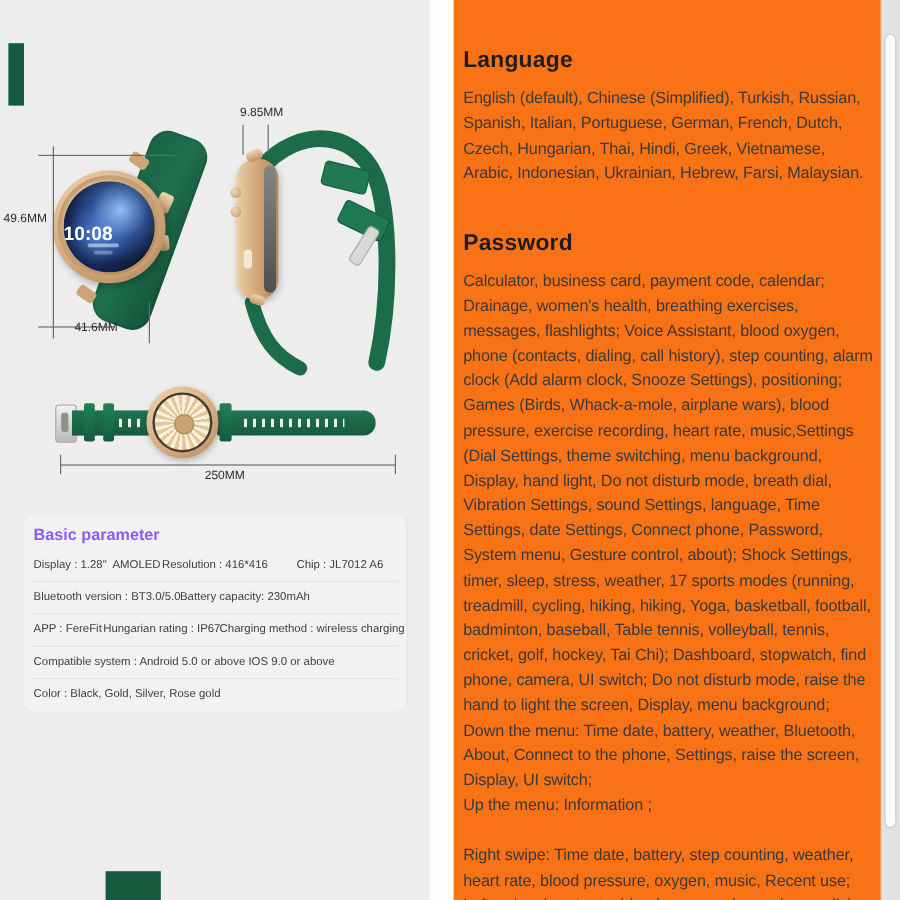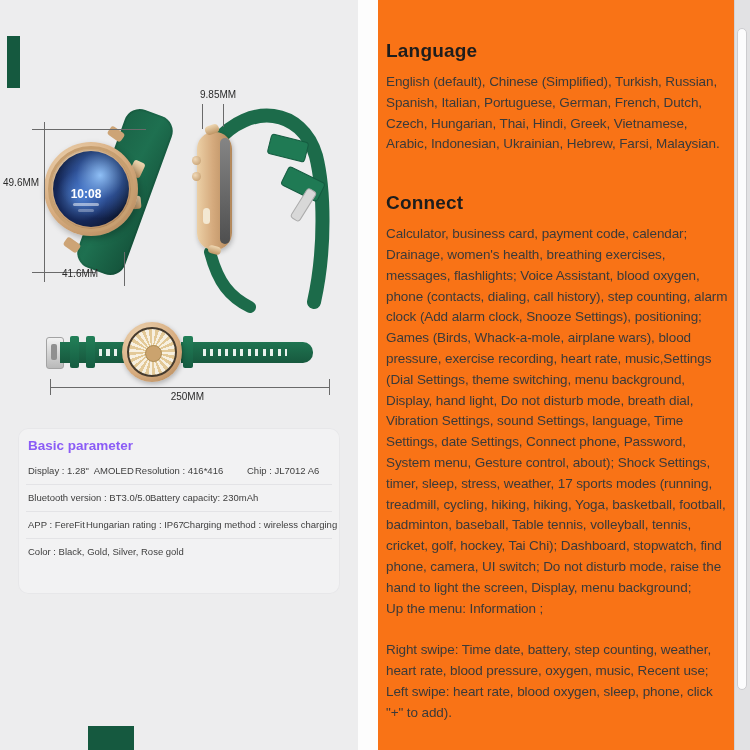--- a/index.html
+++ b/index.html
@@ -20,22 +20,22 @@
   .fw-crown{position:absolute;background:linear-gradient(#eed7b2,#bf9564);border-radius:3px;}
   .fw-case{position:absolute;left:44px;top:142px;width:94px;height:94px;border-radius:50%;
            background:radial-gradient(circle at 35% 30%,#f0d9b8,#d6ab7e 55%,#a97f52 96%);
            box-shadow:2px 3px 6px rgba(0,0,0,.25);}
   .fw-bezel{position:absolute;inset:4px;border-radius:50%;border:3px solid #c79f70;
             box-shadow:inset 0 0 3px rgba(90,60,20,.5);}
   .fw-dial{position:absolute;inset:9px;border-radius:50%;overflow:hidden;
            background:radial-gradient(circle at 62% 32%,rgba(150,200,255,.95),rgba(70,120,210,.5) 34%,rgba(10,20,50,0) 62%),
                       radial-gradient(circle at 38% 58%,rgba(95,155,245,.85),rgba(35,65,150,.45) 40%,rgba(5,10,30,0) 72%),
                       #0a1224;}
-  .fw-time{position:absolute;left:0;right:10px;top:48%;text-align:center;
-           font-size:12px;font-weight:bold;color:#fff;}
+  .fw-time{position:absolute;left:0;right:10px;top:48%;
+           font-size:16px;font-weight:bold;color:#fff;}
   .fw-sub{position:absolute;left:50%;background:rgba(255,255,255,.5);height:3px;border-radius:2px;}
   
   .sv-svg{position:absolute;left:180px;top:100px;}
   .sv-case{position:absolute;left:197px;top:132px;width:35px;height:118px;border-radius:17px;
            background:linear-gradient(90deg,#ecd0a6,#d5aa7d 45%,#b2875a);
            box-shadow:1px 2px 5px rgba(0,0,0,.25);}
   .sv-screen{position:absolute;right:2px;top:6px;bottom:6px;width:10px;border-radius:8px;
              background:linear-gradient(#858585,#4f4f4f);}
   .sv-slot{position:absolute;left:6px;top:76px;width:7px;height:16px;border-radius:4px;background:#f3e8d2;}
   .sv-bump{position:absolute;border-radius:50%;background:radial-gradient(circle at 35% 35%,#f0d9b8,#bf9564);}
@@ -171,34 +171,38 @@
         </div>
         <div class="bp-row">
           <span style="left:2px;">Bluetooth version : BT3.0/5.0</span>
           <span style="left:124px;">Battery capacity: 230mAh</span>
         </div>
         <div class="bp-row">
           <span style="left:2px;">APP : FereFit</span>
           <span style="left:60px;">Hungarian rating : IP67</span>
           <span style="left:157px;">Charging method : wireless charging</span>
         </div>
+        <div class="bp-row">
+          <span style="left:2px;">Compatible system : Android 5.0 or above IOS 9.0 or above</span>
+        </div>
         <div class="bp-row last">
           <span style="left:2px;">Color : Black, Gold, Silver, Rose gold</span>
         </div>
       </div>
     </div>
   </div>
 
   <div class="rc">
     <div class="rc-inner">
       <h2>Language</h2>
       <p>English (default), Chinese (Simplified), Turkish, Russian, Spanish, Italian, Portuguese, German, French, Dutch, Czech, Hungarian, Thai, Hindi, Greek, Vietnamese, Arabic, Indonesian, Ukrainian, Hebrew, Farsi, Malaysian.</p>
       <div class="sec-gap"></div>
-      <h2>Connect</h2>
+      <h2>Password</h2>
       <p>Calculator, business card, payment code, calendar; Drainage, women's health, breathing exercises, messages, flashlights; Voice Assistant, blood oxygen, phone (contacts, dialing, call history), step counting, alarm clock (Add alarm clock, Snooze Settings), positioning; Games (Birds, Whack-a-mole, airplane wars), blood pressure, exercise recording, heart rate, music,Settings (Dial Settings, theme switching, menu background, Display, hand light, Do not disturb mode, breath dial, Vibration Settings, sound Settings, language, Time Settings, date Settings, Connect phone, Password, System menu, Gesture control, about); Shock Settings, timer, sleep, stress, weather, 17 sports modes (running, treadmill, cycling, hiking, hiking, Yoga, basketball, football, badminton, baseball, Table tennis, volleyball, tennis, cricket, golf, hockey, Tai Chi); Dashboard, stopwatch, find phone, camera, UI switch; Do not disturb mode, raise the hand to light the screen, Display, menu background;</p>
+      <p>Down the menu: Time date, battery, weather, Bluetooth, About, Connect to the phone, Settings, raise the screen, Display, UI switch;</p>
       <p>Up the menu: Information ;</p>
       <div class="swipe-gap"></div>
       <p>Right swipe: Time date, battery, step counting, weather, heart rate, blood pressure, oxygen, music, Recent use;</p>
       <p>Left swipe: heart rate, blood oxygen, sleep, phone, click "+" to add).</p>
     </div>
   </div>
 
   <div class="scroll-track">
     <div class="scroll-thumb"></div>
   </div>

